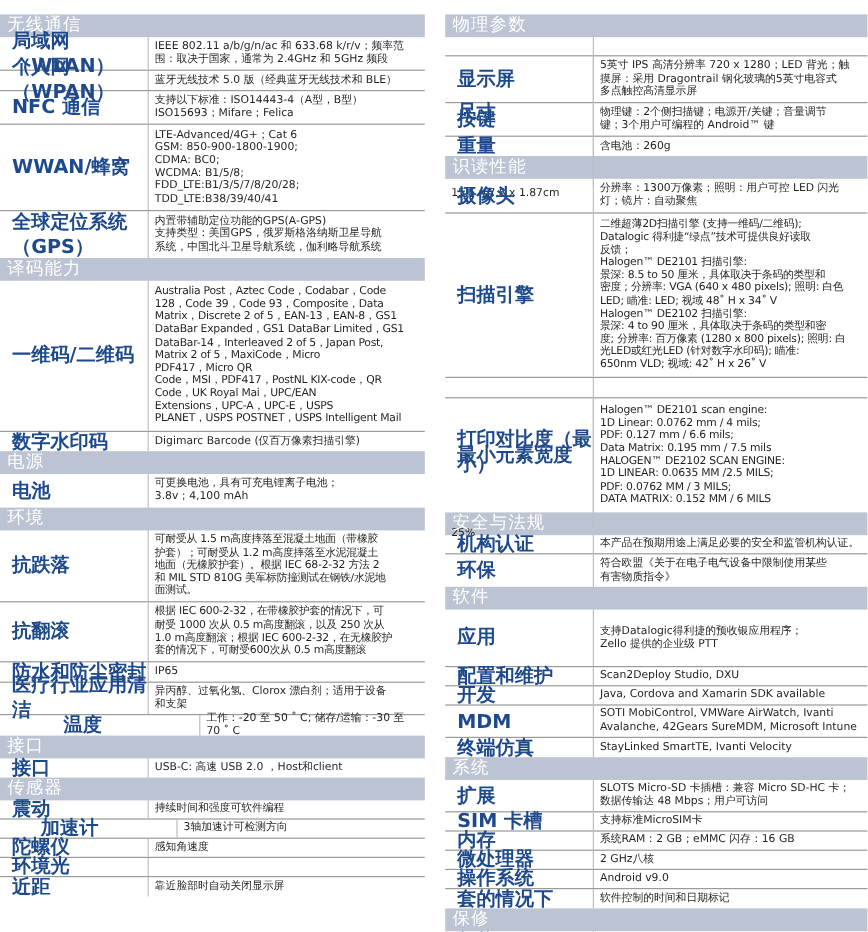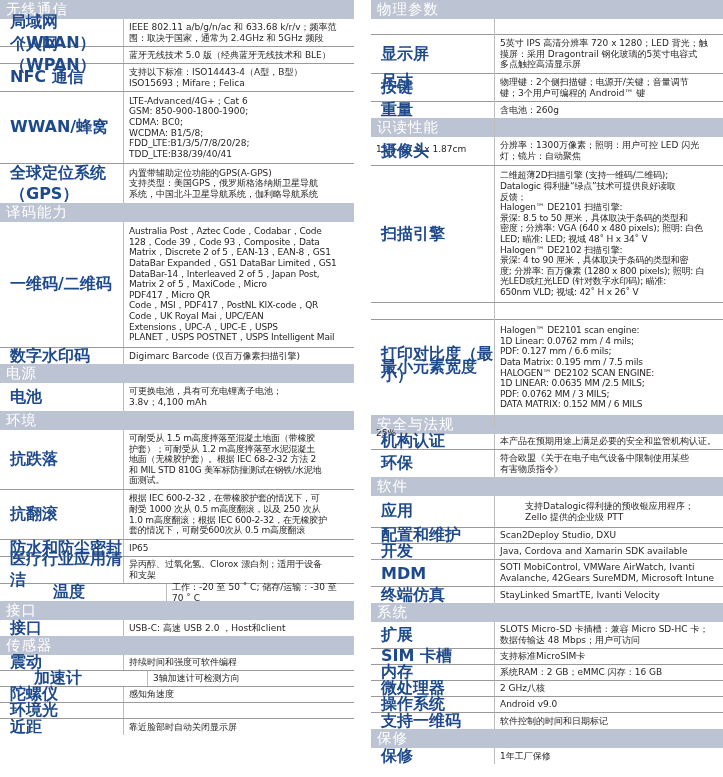--- a/index.html
+++ b/index.html
@@ -1,18 +1,18 @@
 <!DOCTYPE html>
 <html><head>
   <meta charset="utf-8">
   <style>
     * { box-sizing: border-box; margin: 0; padding: 0; }
     html, body { width: 723px; height: 777px; background: #ffffff; overflow: hidden; }
     body { font-family: "DejaVu Sans", "Liberation Sans", sans-serif; color: #231f20; position: relative; }
-    .col { position: absolute; top: 0; }
+    .col { position: absolute; top: 12px; }
     #col-left { left: 0; width: 354px; }
     #col-right { left: 371px; width: 352px; }
     .section-head {
       background: #bcc3d2; color: #ffffff; font-size: 14.5px; letter-spacing: 1px;
       height: 19px; line-height: 19px; padding-left: 6px; font-weight: normal;
     }
     .row { display: flex; border-bottom: 1px solid #9a9a9a; }
     .row.last { border-bottom: none; }
     .label {
       width: 124px; flex: 0 0 124px; display: flex; align-items: center;
@@ -221,21 +221,21 @@
         <div class="value"><span>本产品在预期用途上满足必要的安全和监管机构认证。</span></div>
       </div>
       <div class="row last" style="height: 27px;">
         <div class="label">环保</div>
         <div class="value"><span>符合欧盟《关于在电子电气设备中限制使用某些
 有害物质指令》</span></div>
       </div>
     </div>
     <div>
       <div class="section-head">软件</div>
-      <div class="row" style="height: 32px; gap: 25px;">
+      <div class="row" style="height: 48px;">
         <div class="label">应用</div>
         <div class="value"><span>支持Datalogic得利捷的预收银应用程序；
 Zello 提供的企业级 PTT</span></div>
       </div>
       <div class="row" style="height: 16px;">
         <div class="label">配置和维护</div>
         <div class="value"><span>Scan2Deploy Studio, DXU</span></div>
       </div>
       <div class="row" style="height: 16px;">
         <div class="label">开发</div>
@@ -268,21 +268,21 @@
       </div>
       <div class="row" style="height: 16px;">
         <div class="label">微处理器</div>
         <div class="value"><span>2 GHz八核</span></div>
       </div>
       <div class="row" style="height: 16px;">
         <div class="label">操作系统</div>
         <div class="value"><span>Android v9.0</span></div>
       </div>
       <div class="row last" style="height: 16px;">
-        <div class="label">支持一维码</div>
+        <div class="label">套的情况下</div>
         <div class="value"><span>软件控制的时间和日期标记</span></div>
       </div>
     </div>
     <div>
       <div class="section-head">保修</div>
       <div class="row last" style="height: 16px;">
         <div class="label">保修</div>
         <div class="value"><span>1年工厂保修</span></div>
       </div>
     </div>

